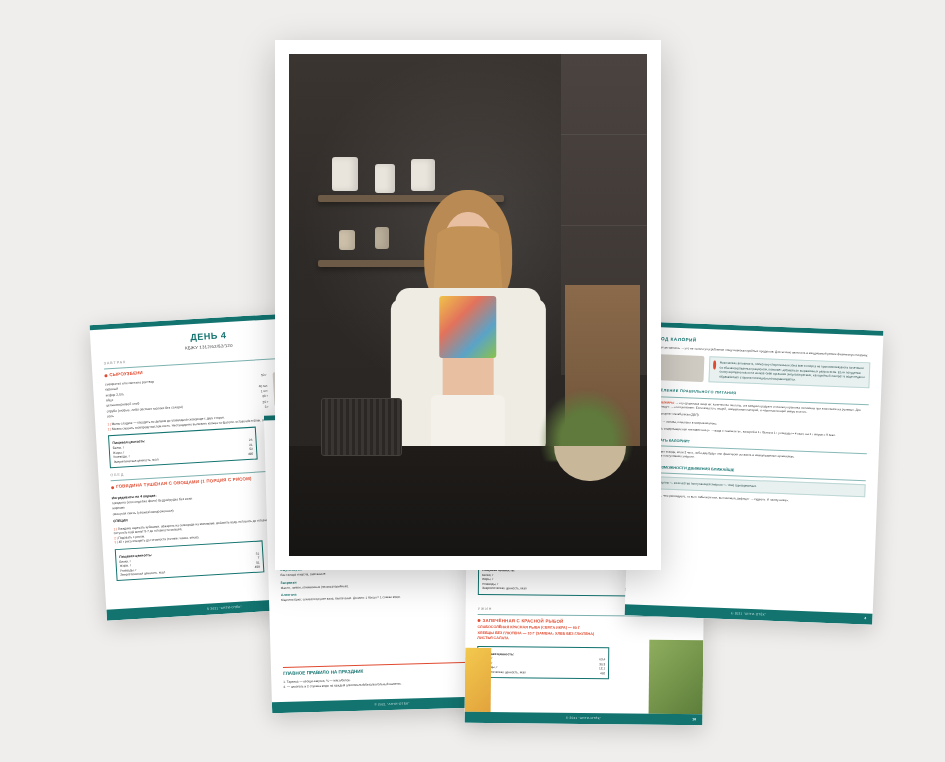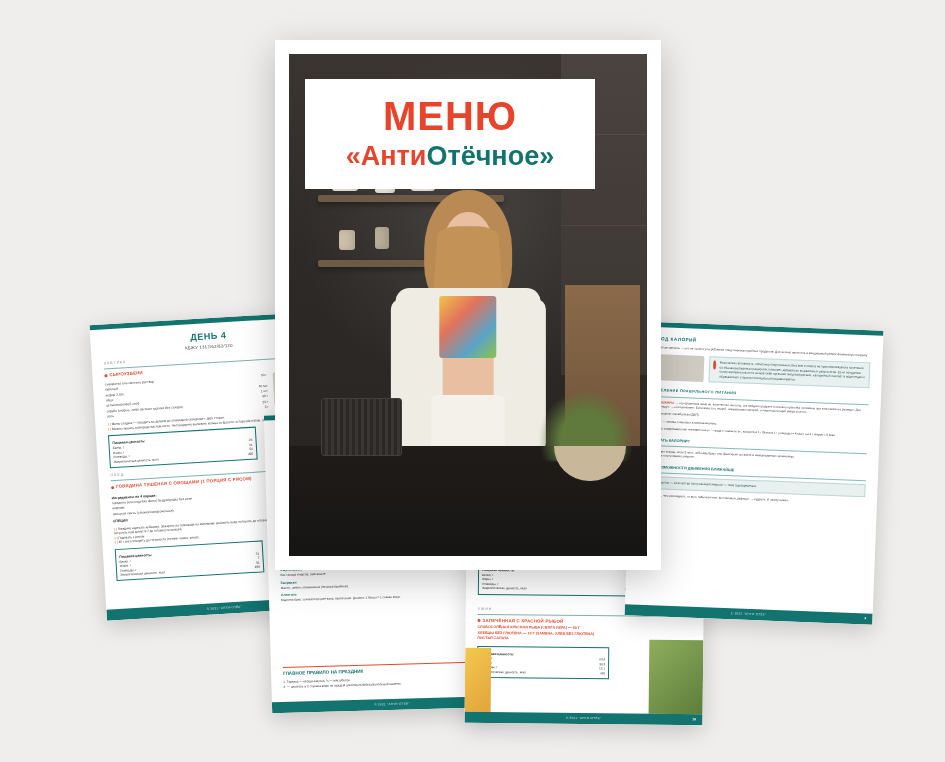--- a/index.html
+++ b/index.html
@@ -494,21 +494,15 @@
         <div class="fig-pants"></div>
       </div>
 
       <div class="kb-counter2"></div>
       <div class="kb-counter"></div>
       <div class="kb-basket"></div>
       <div class="kb-plant"></div>
       <div class="kb-bowl"></div>
     </div>
 
-    <div class="cover-title-box">
-      <div class="cover-title">МЕНЮ</div>
-      <div class="cover-sub">
-        <span>«Анти</span><span class="teal">Отёчное»</span>
-      </div>
-    </div>
   </div>
 
 </div>
 
 </body></html>

